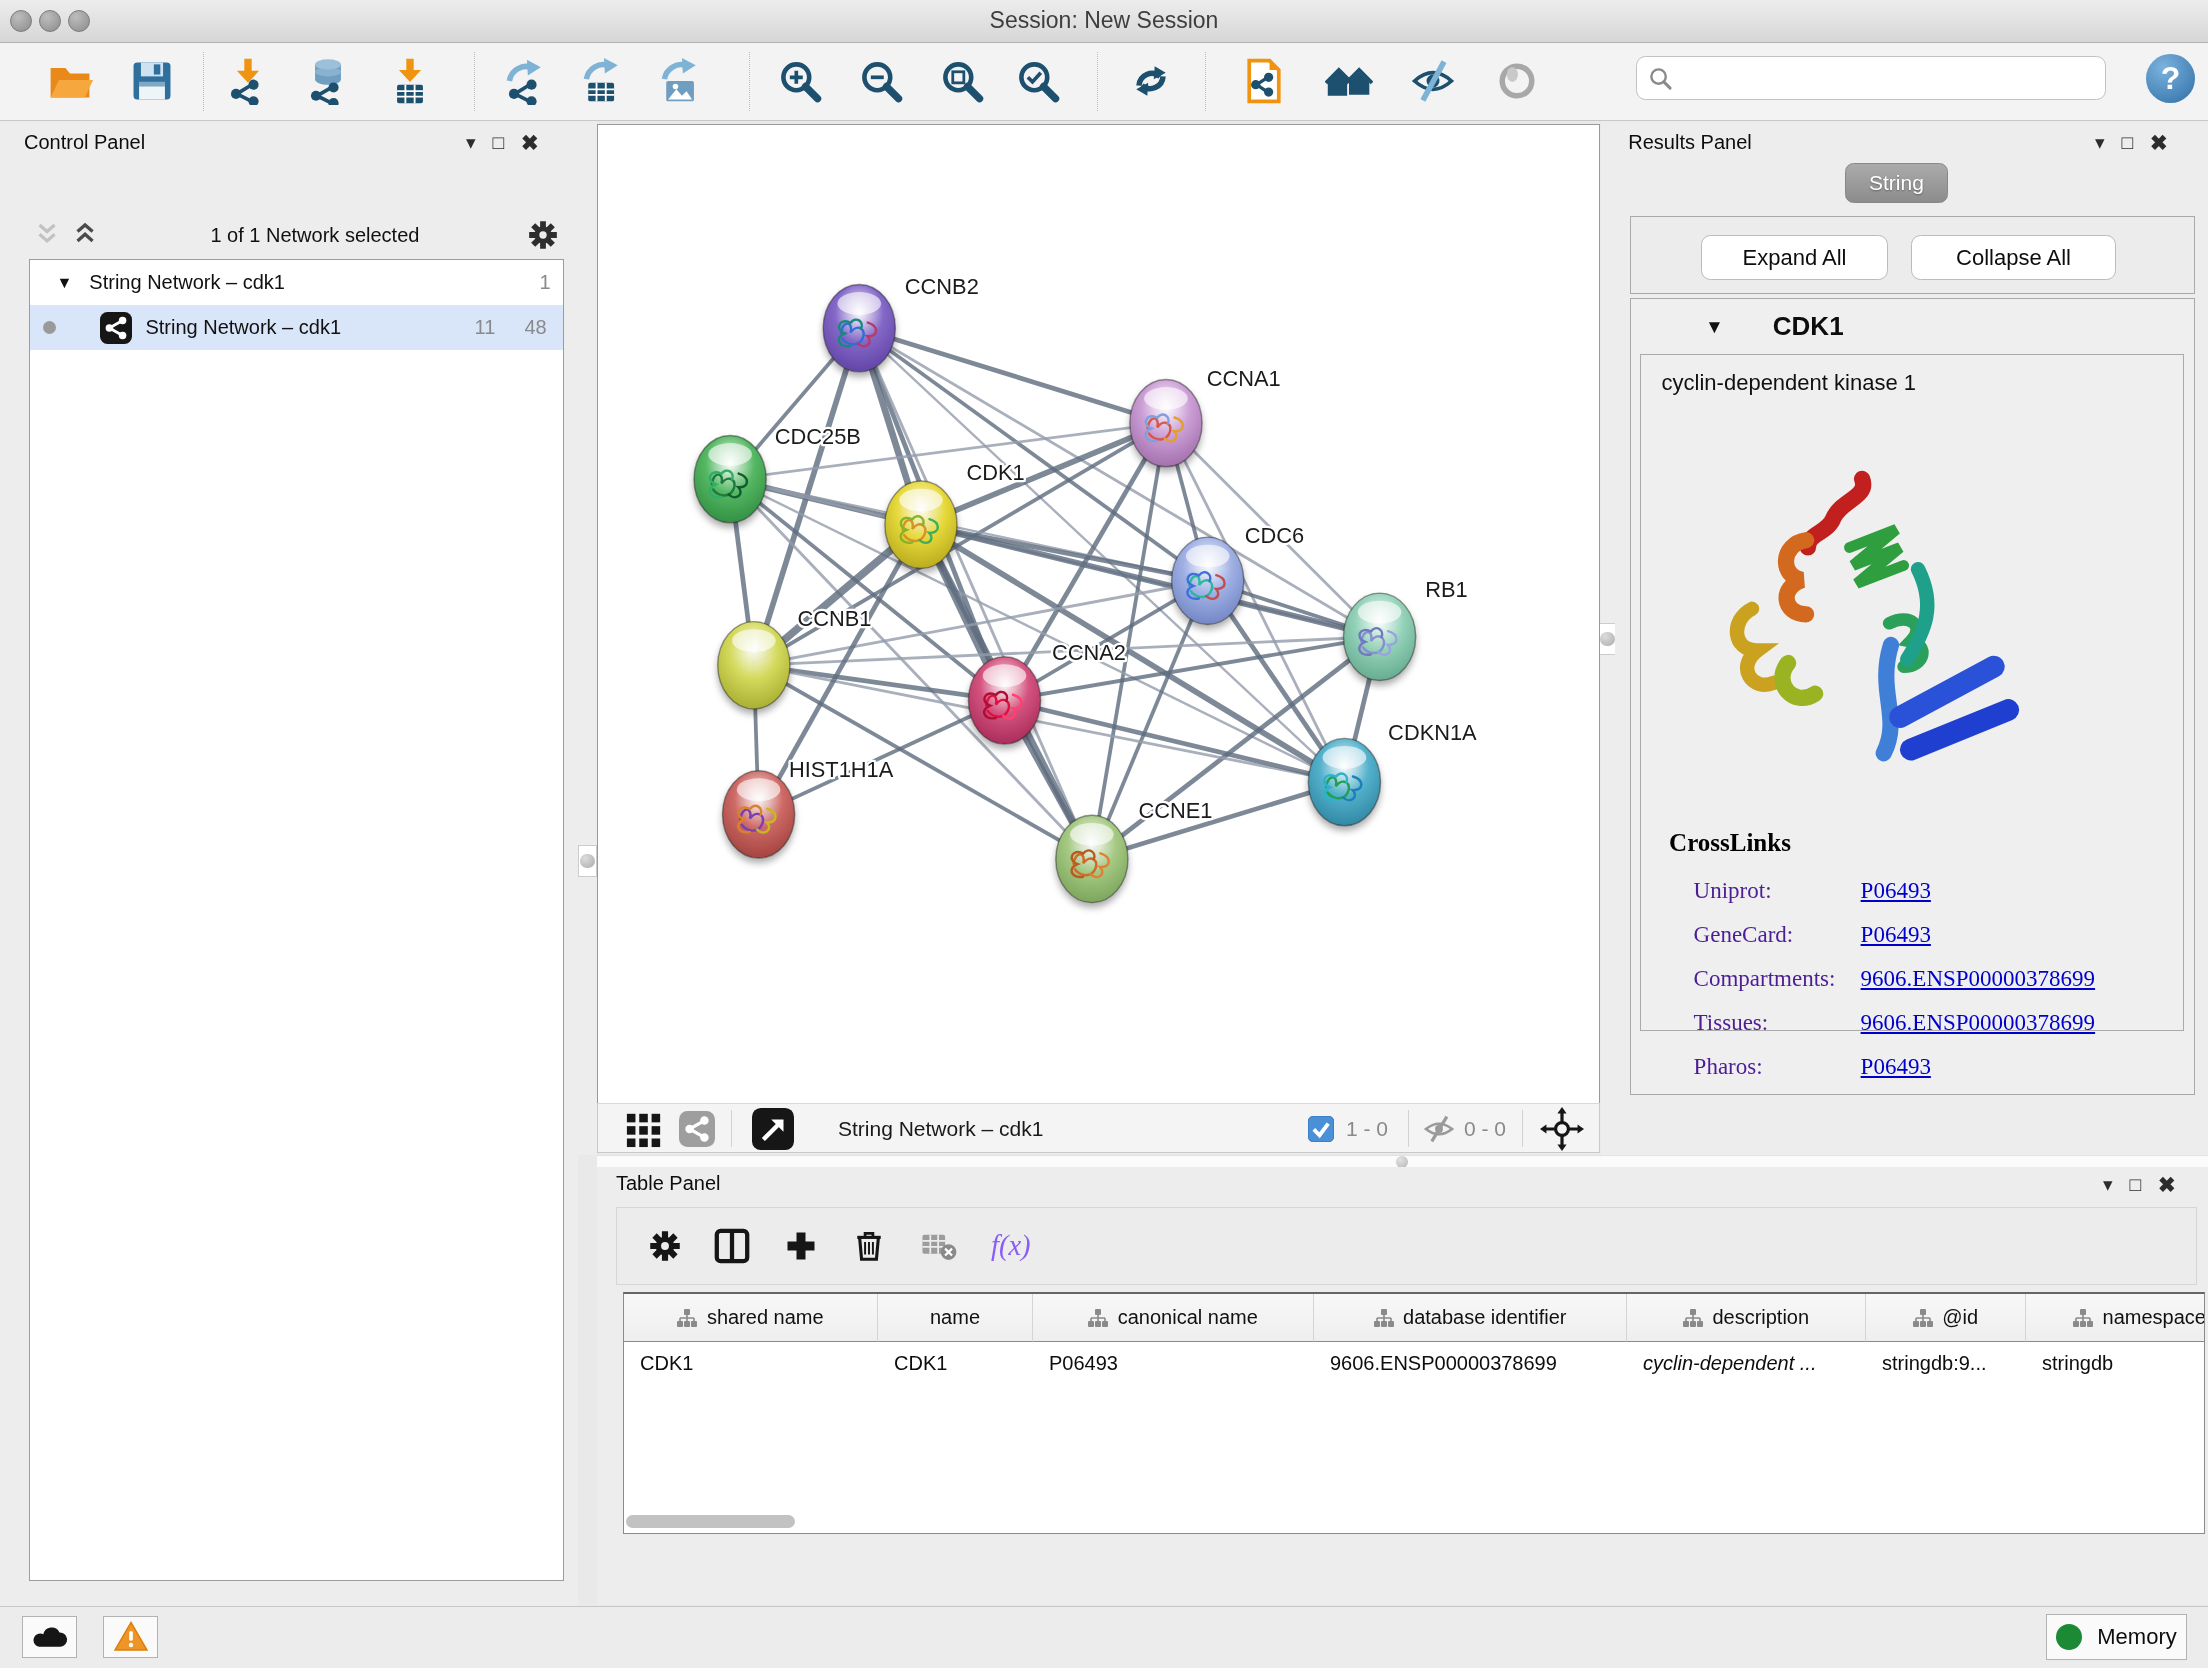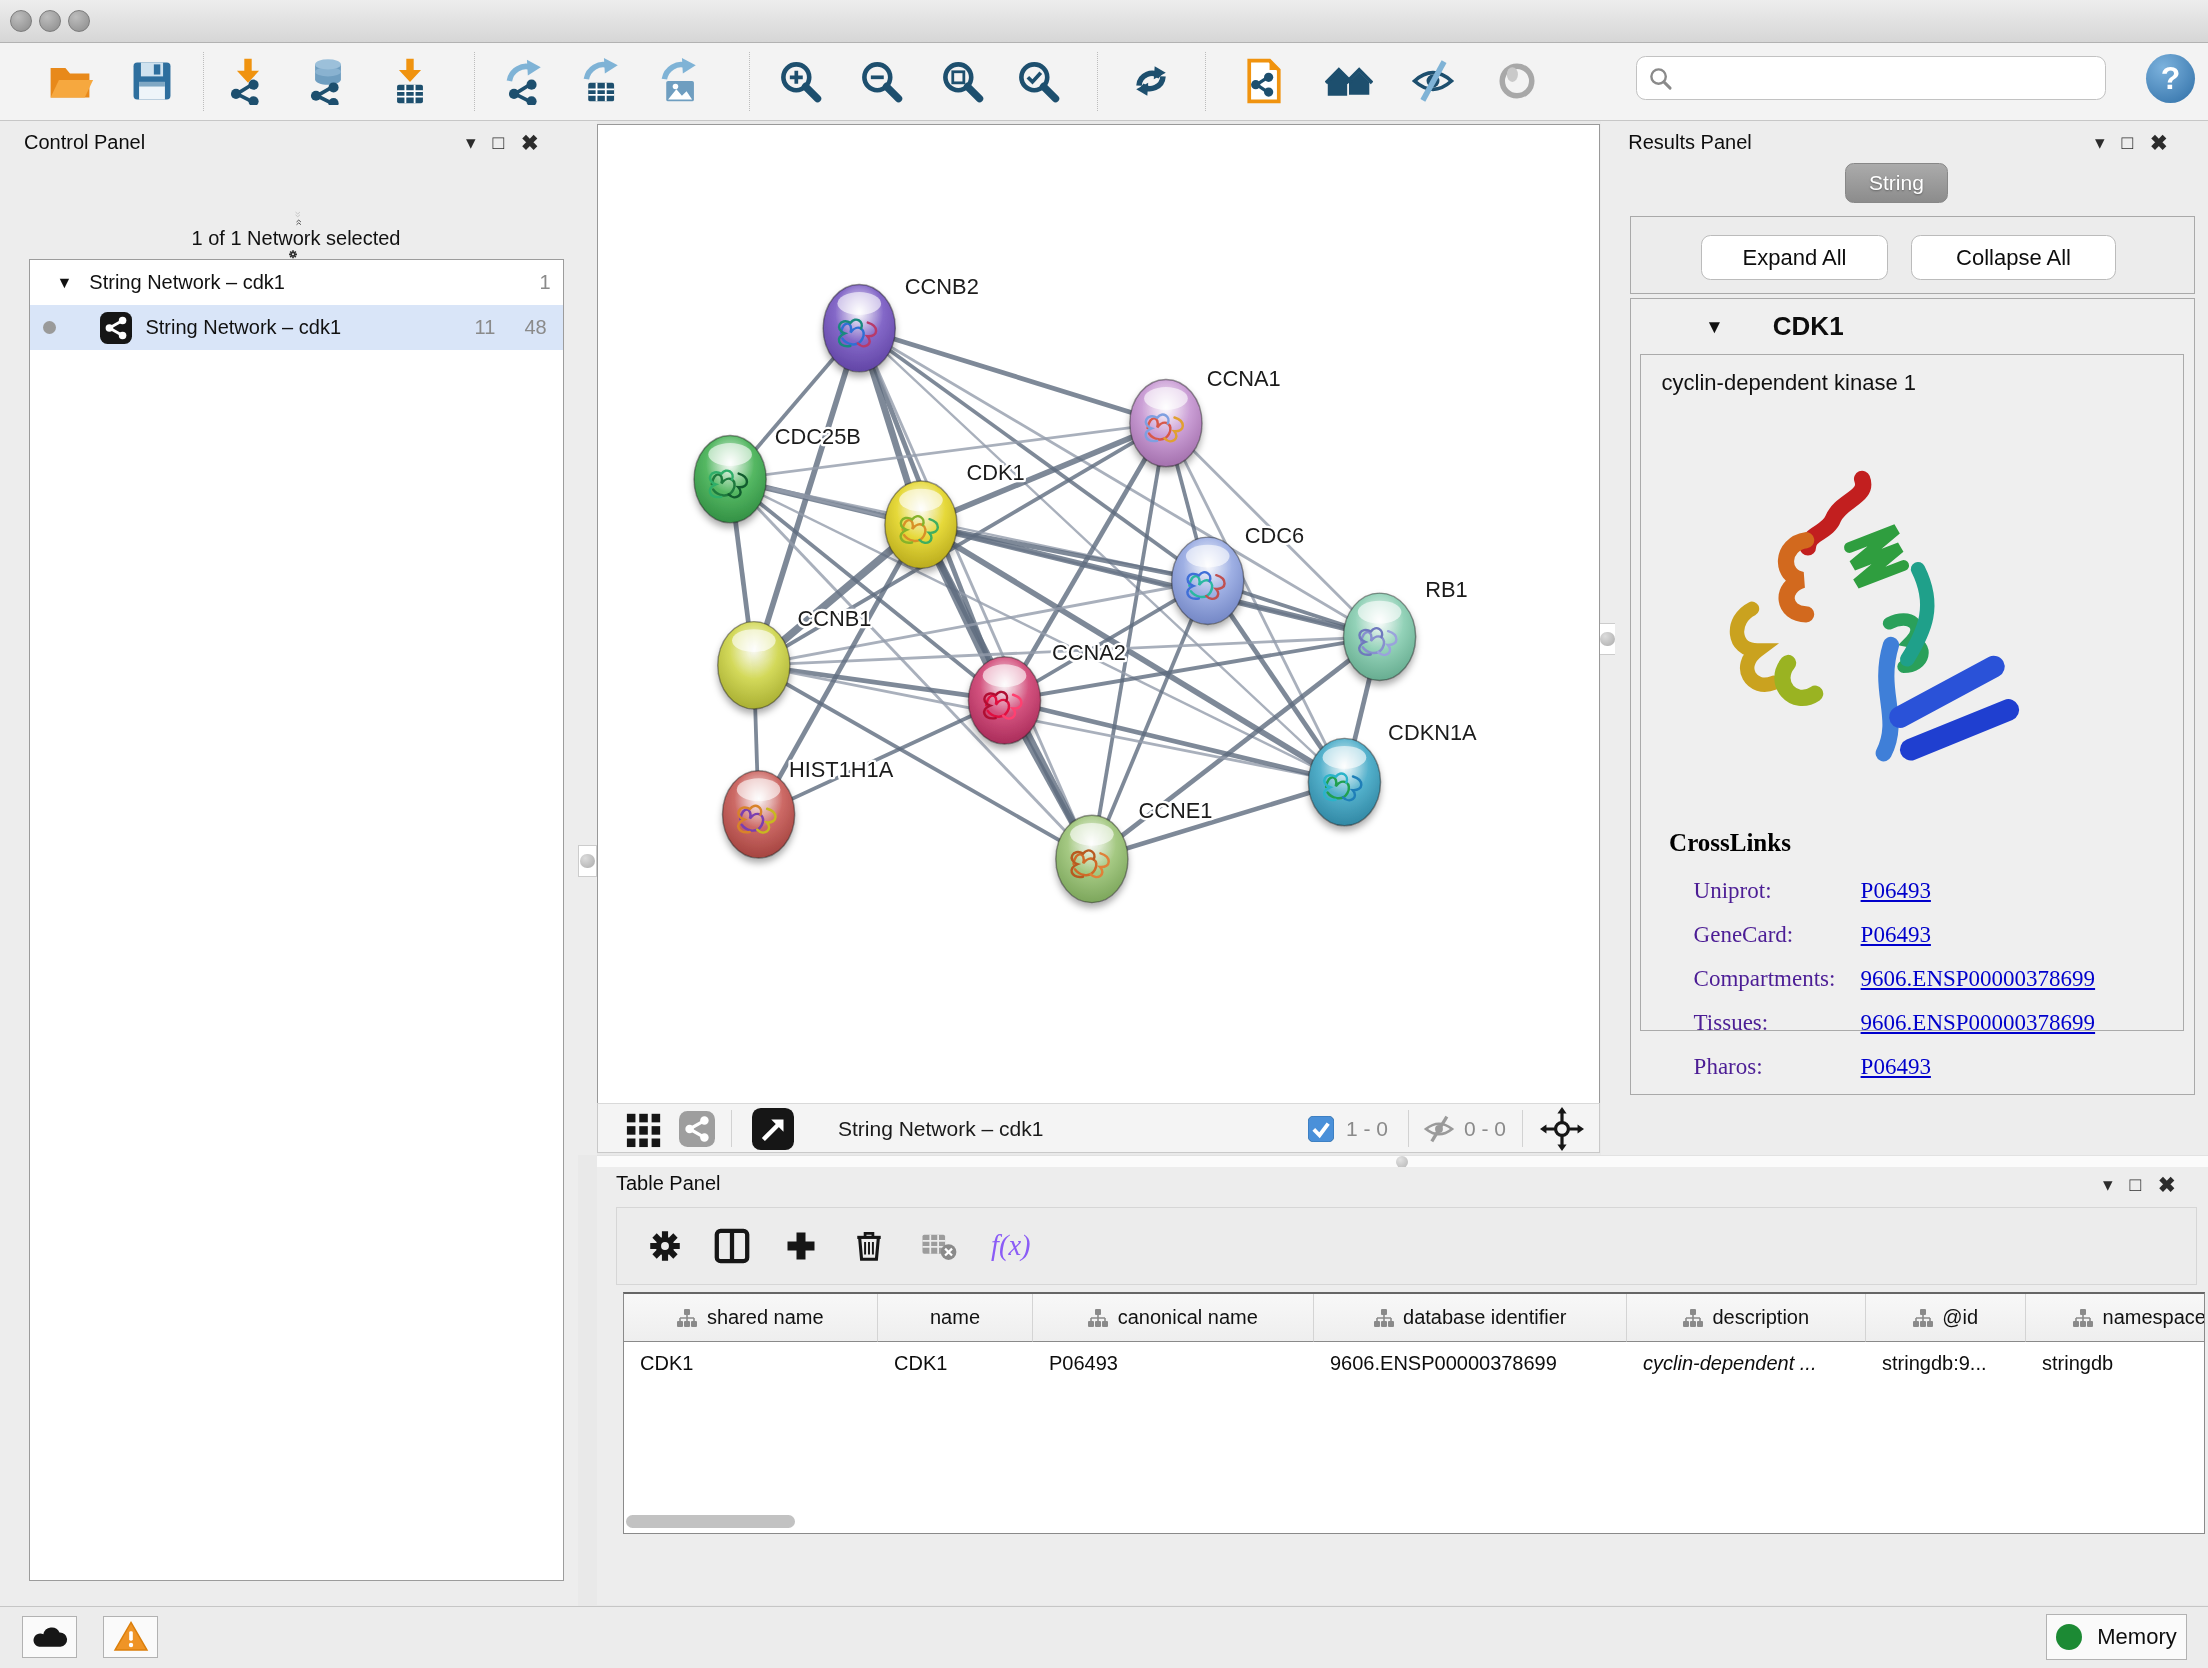--- a/index.html
+++ b/index.html
@@ -21,21 +21,21 @@
   .phead{position:absolute;font-size:20px;color:#0d0d0d;}
   .ph-ics{position:absolute;display:flex;gap:17px;align-items:center;color:#2c2c2c;}
   .ph-ics span{font-size:19px;line-height:1;}
   .ph-ics .x{font-weight:bold;font-size:21px;}
   
   .tab{height:40px;padding:0 23px;background:#fff;border:1px solid #c6c6c6;border-radius:8.6px;margin-right:2.9px;font-size:21px;display:flex;align-items:center;color:#0d0d0d;box-sizing:border-box;}
   .tab.sel{background:linear-gradient(#ababab,#8c8c8c);color:#fff;border-color:#888;text-shadow:0 1px 1.9px rgba(0,0,0,.35);}
   
   .cpanel{position:absolute;left:0;top:121px;width:578px;height:1487px;background:#ededed;}
   .ctabs{position:absolute;left:63px;top:45px;display:flex;}
-  .cstatus{position:absolute;left:28.5px;top:90px;width:535px;height:48px;display:flex;align-items:center;flex-direction:column;}
+  .cstatus{position:absolute;left:28.5px;top:90px;width:535px;height:48px;display:flex;align-items:center;}
   .cstatus .txt{flex:1;text-align:center;font-size:20px;color:#111;}
   .tree{position:absolute;left:28.5px;top:138px;width:535px;height:1322px;background:#fff;border:1px solid #9c9c9c;box-sizing:border-box;}
   .trow{position:relative;height:45px;display:flex;align-items:center;font-size:20px;color:#111;}
   .trow.sel{background:#d9e5f8;}
   .tcount{position:absolute;color:#8a8a8a;font-size:20px;}
   
   .netview{position:absolute;left:597px;top:124px;width:1003px;height:980px;background:#fff;border:1px solid #999;box-sizing:border-box;}
   .netbar{position:absolute;left:597px;top:1103px;width:1003px;height:50px;background:#f4f4f4;border:1px solid #c9c9c9;border-top:1px solid #d9d9d9;box-sizing:border-box;}
   .nb-it{position:absolute;top:0;height:49px;display:flex;align-items:center;}
   .nb-sep{position:absolute;top:5.7px;height:37px;border-left:1px solid #d2d2d2;}
@@ -85,20 +85,21 @@
 </style>
 </head>
 <body>
 
 <div class="app">
 
   <div class="titlebar">
     <div class="tl" style="left:9.5px"></div>
     <div class="tl" style="left:39px"></div>
     <div class="tl" style="left:68px"></div>
+    <div class="title">Session: New Session</div>
   </div>
 
   <div class="toolbar">
     <div class="tbtn" style="left:44px">
       <svg viewBox="0 0 52 52">
           <path d="M5 12 h16 l5 6 h21 v26 h-42 z" fill="#e8891a"></path>
           <path d="M5 44 l9-19 h37 l-9 19 z" fill="#f6a83f"></path>
         </svg>
     </div>
     <div class="tbtn" style="left:126px">

